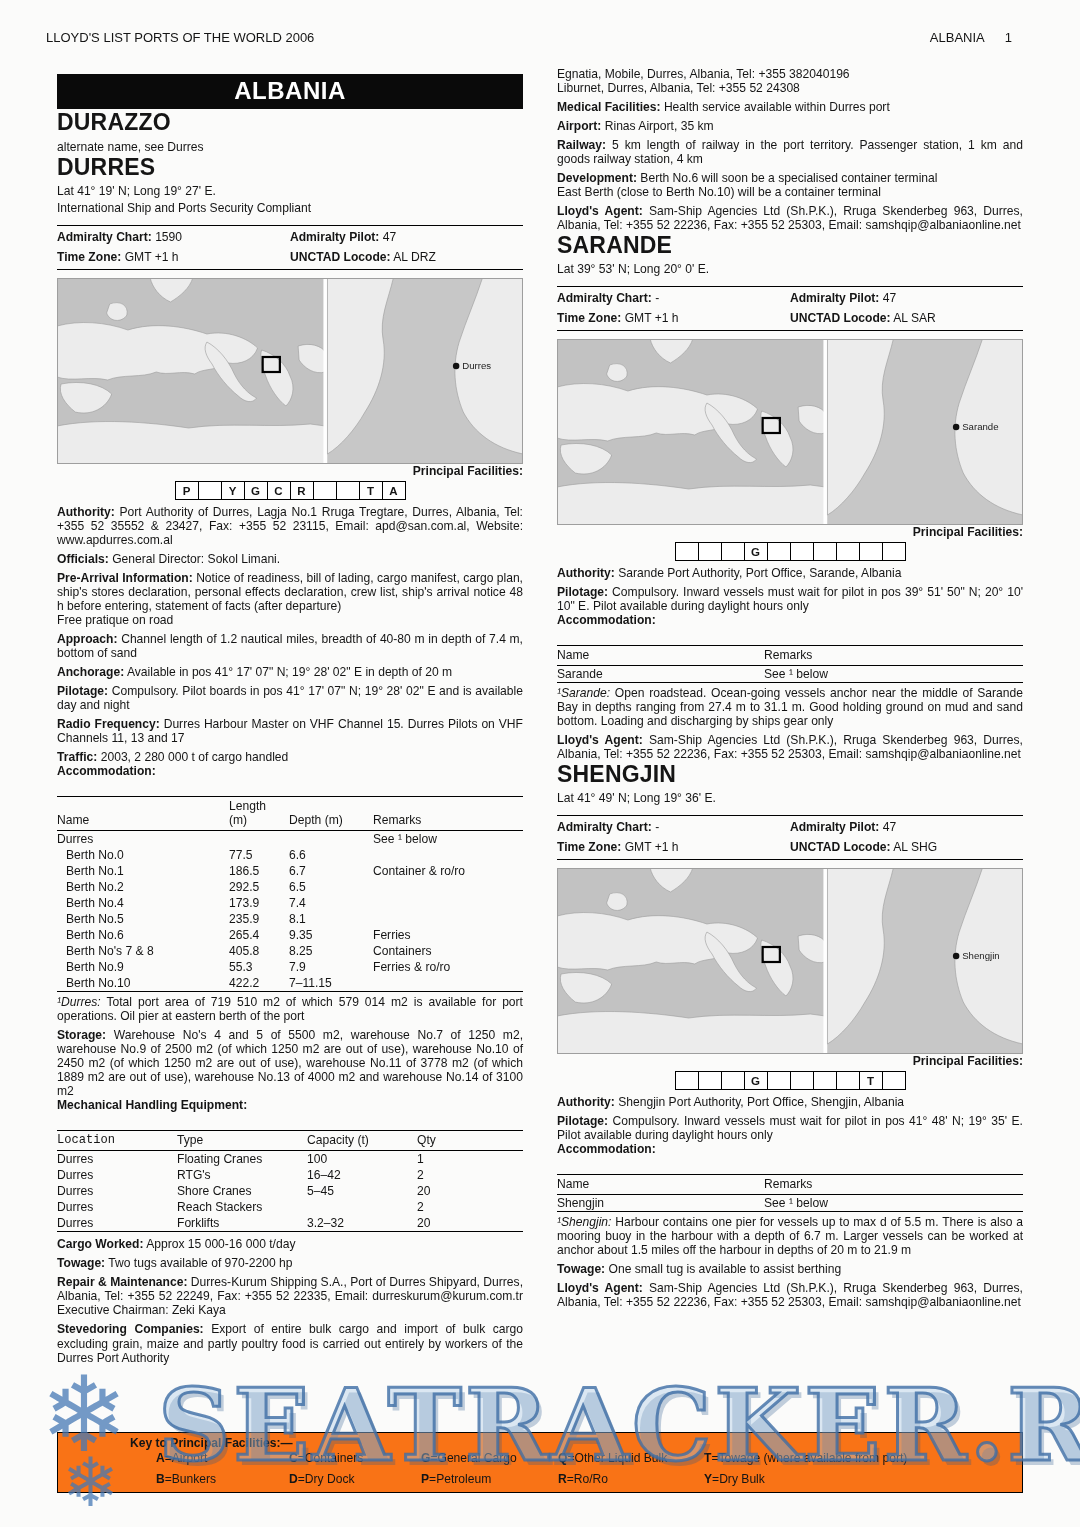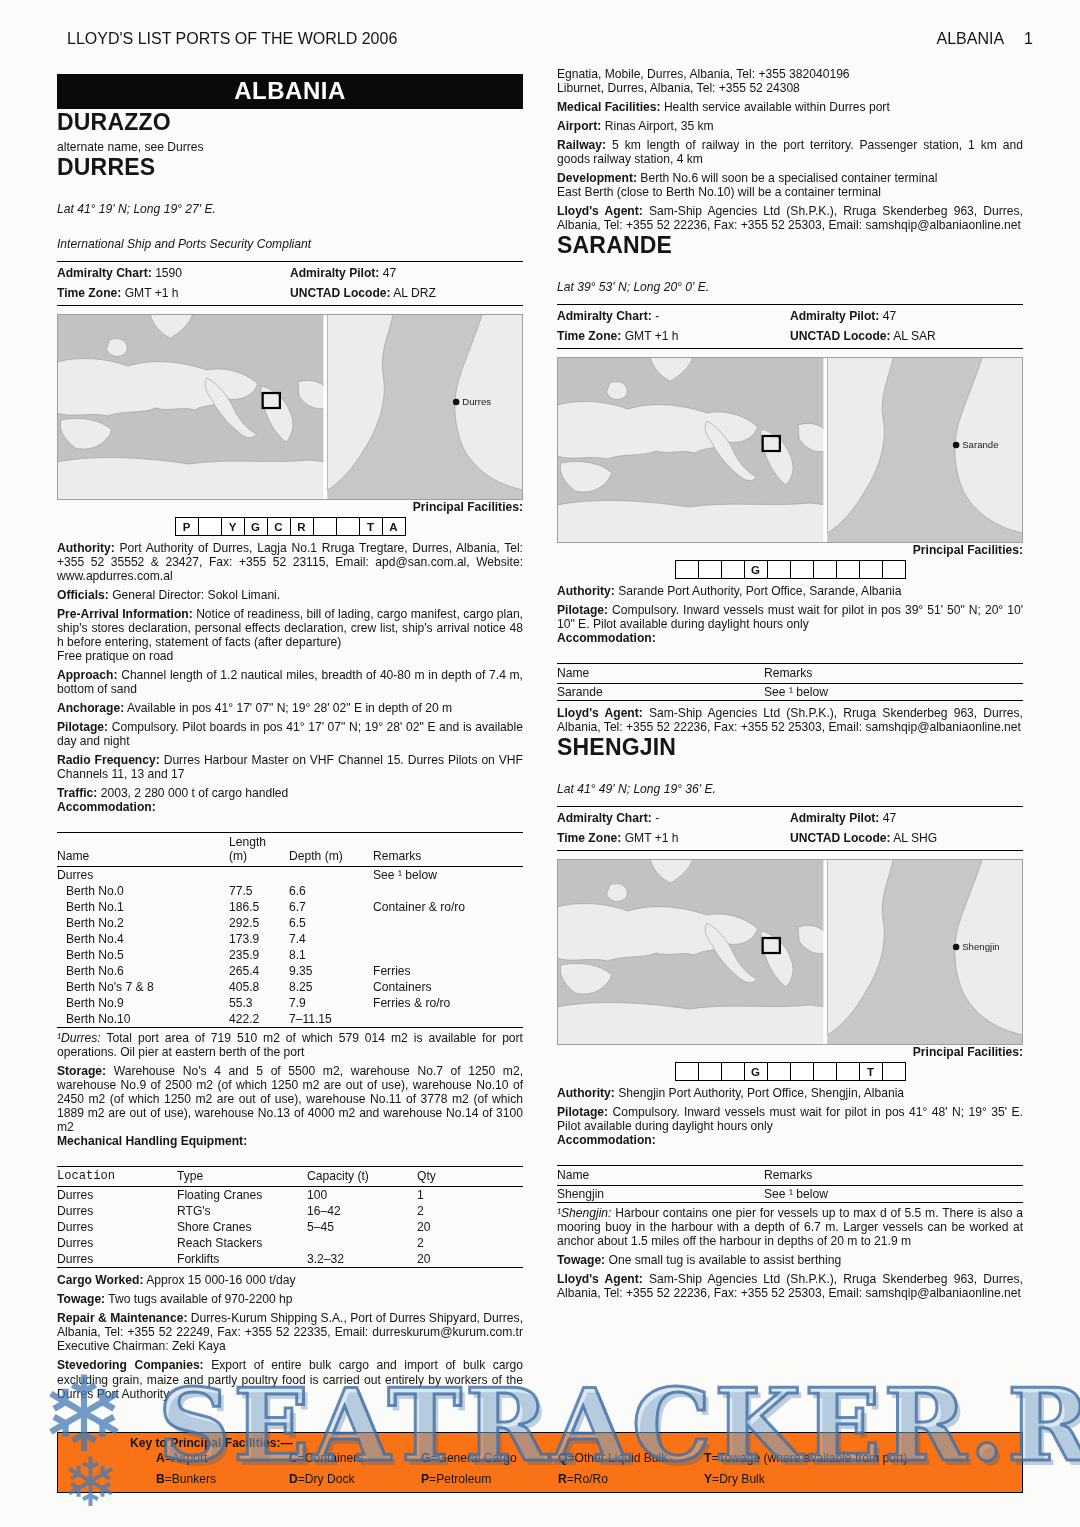--- a/index.html
+++ b/index.html
@@ -1,32 +1,32 @@
 <!DOCTYPE html>
 <html><head>
 <meta charset="utf-8">
 <style>
   html,body{margin:0;padding:0;}
   body{width:1080px;height:1527px;position:relative;background:#fbfbfa;
        font-family:"Liberation Sans",sans-serif;color:#151515;overflow:hidden;}
-  .running-head{position:absolute;top:30px;left:67px;width:966px;display:flex;
-       justify-content:space-between;font-size:16px;}
+  .running-head{position:absolute;top:30px;left:46px;width:966px;display:flex;
+       justify-content:space-between;font-size:13px;}
   .rh-right{display:flex;gap:20px;}
   .col{position:absolute;width:466px;}
   .col-left{left:57px;top:74px;}
   .col-right{left:557px;top:62px;}
   .banner{background:#0a0a0a;color:#fff;text-align:center;font-weight:bold;
        font-size:24px;letter-spacing:.5px;padding:3px 0 4px;}
   h2.port{font-size:23px;font-weight:bold;letter-spacing:.2px;margin:0;}
   .mt-durazzo{margin-top:26px;}
   .mt-durres{margin-top:30px;}
   .mt-port{margin-top:22px;}
   p{margin:0;}
   .plain{font-size:12.1px;line-height:1.16;margin-top:4px;}
-  .tight{margin-top:21px;font-style:italic;}
+  .tight{margin-top:3px;}
   .field{font-size:12.1px;line-height:1.16;margin-top:5px;text-align:justify;}
   .field .block{display:block;text-align:left;}
   .chartinfo{margin-top:10px;border-top:1.6px solid #000;border-bottom:1.6px solid #000;
        padding:4px 0 5px;display:grid;grid-template-columns:1fr 1fr;row-gap:6px;font-size:12.1px;}
   .map{display:block;width:100%;height:186px;margin-top:8px;}
   .map-label{font-family:"Liberation Sans",sans-serif;font-size:9.5px;fill:#222;}
   .pf-label{font-size:12.1px;font-weight:bold;text-align:right;}
   .fac-strip{display:flex;width:max-content;margin:3px auto 0;border:1.8px solid #000;background:#fff;}
   .fac-cell{width:22px;height:17px;border-right:1px solid #000;display:flex;
        align-items:center;justify-content:center;font-weight:bold;font-size:11.5px;}
@@ -319,20 +319,21 @@
         <th>Remarks</th>
       </tr>
     </thead>
     <tbody>
       <tr>
           <td>Sarande</td>
           <td>See ¹ below</td>
         </tr>
     </tbody>
   </table>
+  <p class="footnote"><i>¹Sarande:</i> <span>Open roadstead. Ocean-going vessels anchor near the middle of Sarande Bay in depths ranging from 27.4 m to 31.1 m. Good holding ground on mud and sand bottom. Loading and discharging by ships gear only</span></p>
 
   <p class="field"><b>Lloyd's Agent:</b> <span>Sam-Ship Agencies Ltd (Sh.P.K.), Rruga Skenderbeg 963, Durres, Albania, Tel: +355 52 22236, Fax: +355 52 25303, Email: samshqip@albaniaonline.net</span></p>
 
   <h2 class="port mt-port">SHENGJIN</h2>
   <p class="plain tight">Lat 41° 49' N; Long 19° 36' E.</p>
 
   <div class="chartinfo">
     <div><b>Admiralty Chart:</b> <span>-</span></div>
     <div><b>Admiralty Pilot:</b> <span>47</span></div>
     <div><b>Time Zone:</b> <span>GMT +1 h</span></div>

